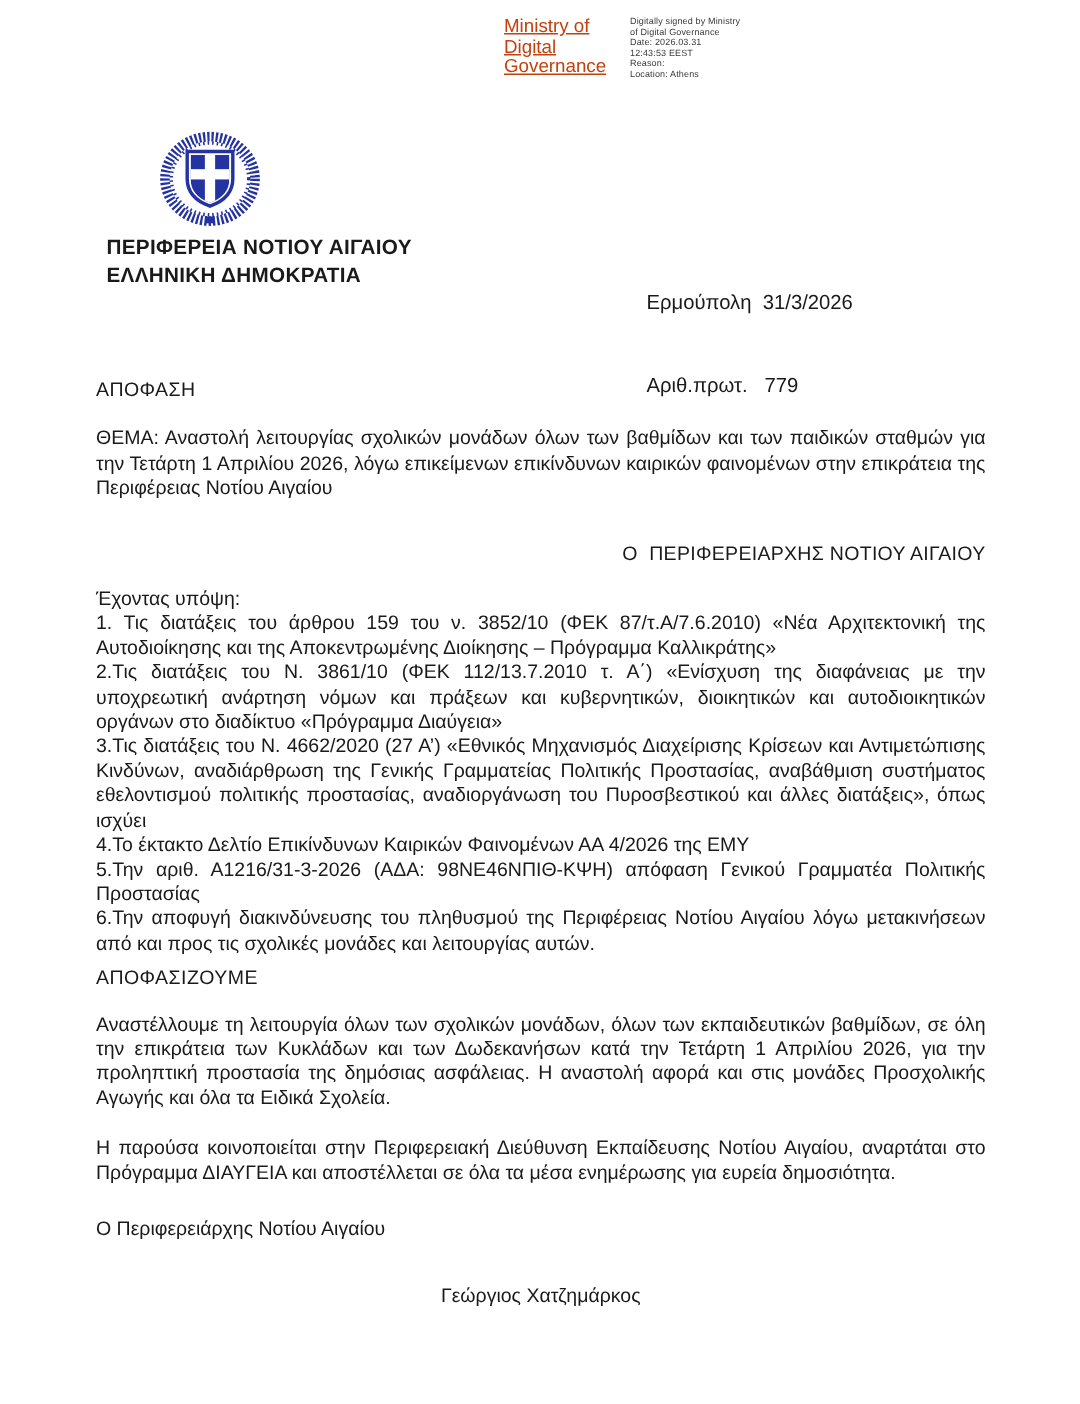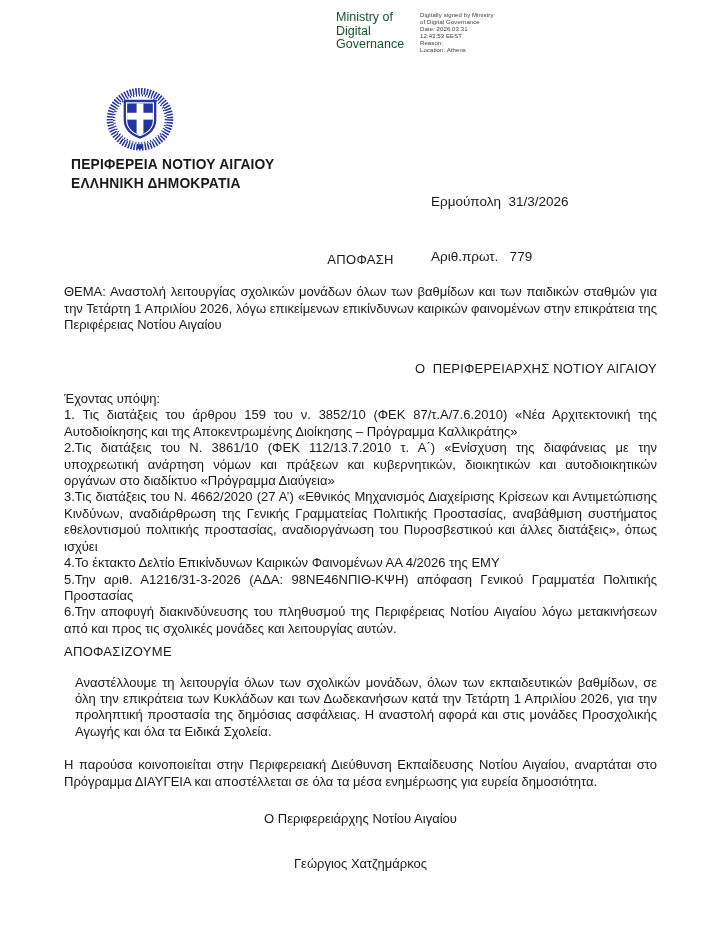--- a/index.html
+++ b/index.html
@@ -19,21 +19,22 @@
     left: 336px;
     top: 11px;
     display: flex;
     gap: 8px;
     align-items: flex-start;
   }
   .sig-name {
     width: 76px;
     font-size: 12.5px;
     line-height: 13.5px;
-    color: #14532d;
+    color: #c2410c;
+    text-decoration: underline;
   }
   .sig-details {
     padding-top: 1px;
     font-size: 6px;
     line-height: 6.9px;
     color: #3a3a3a;
     letter-spacing: 0.1px;
   }
 
   
@@ -62,29 +63,29 @@
 
   
   .doc-body {
     position: absolute;
     left: 64px;
     top: 252px;
     width: 593px;
     font-size: 13px;
     line-height: 16.4px;
   }
-  .doc-title { text-align: center; margin: 0 0 16px 0; letter-spacing: 0.3px; }
+  .doc-title { margin: 0 0 16px 0; letter-spacing: 0.3px; }
   .subject { text-align: justify; margin: 0 0 27px 0; }
   .authority { text-align: right; margin: 0 0 14px 0; white-space: pre; letter-spacing: 0.2px; }
   .intro { margin: 0; }
   .item { margin: 0; text-align: justify; }
   .decision-heading { text-align: left; margin: 7px 0 14px 0; letter-spacing: 0.3px; }
-  .decision-body { text-align: justify; margin: 0 0 17px 11px; }
+  .decision-body { text-align: justify; margin: 0 0 17px 0; }
   .notification { text-align: justify; margin: 0 0 21px 0; }
-  .signoff-title { text-align: center; margin: 0 0 29px 0; }
+  .signoff-title { text-align: left; margin: 0 0 29px 0; }
   .signoff-name { text-align: center; margin: 0; }
 </style>
 </head>
 <body>
 
 <div class="page">
 
   <div class="sig-block">
     <div class="sig-name">Ministry of Digital Governance</div>
     <div class="sig-details">

